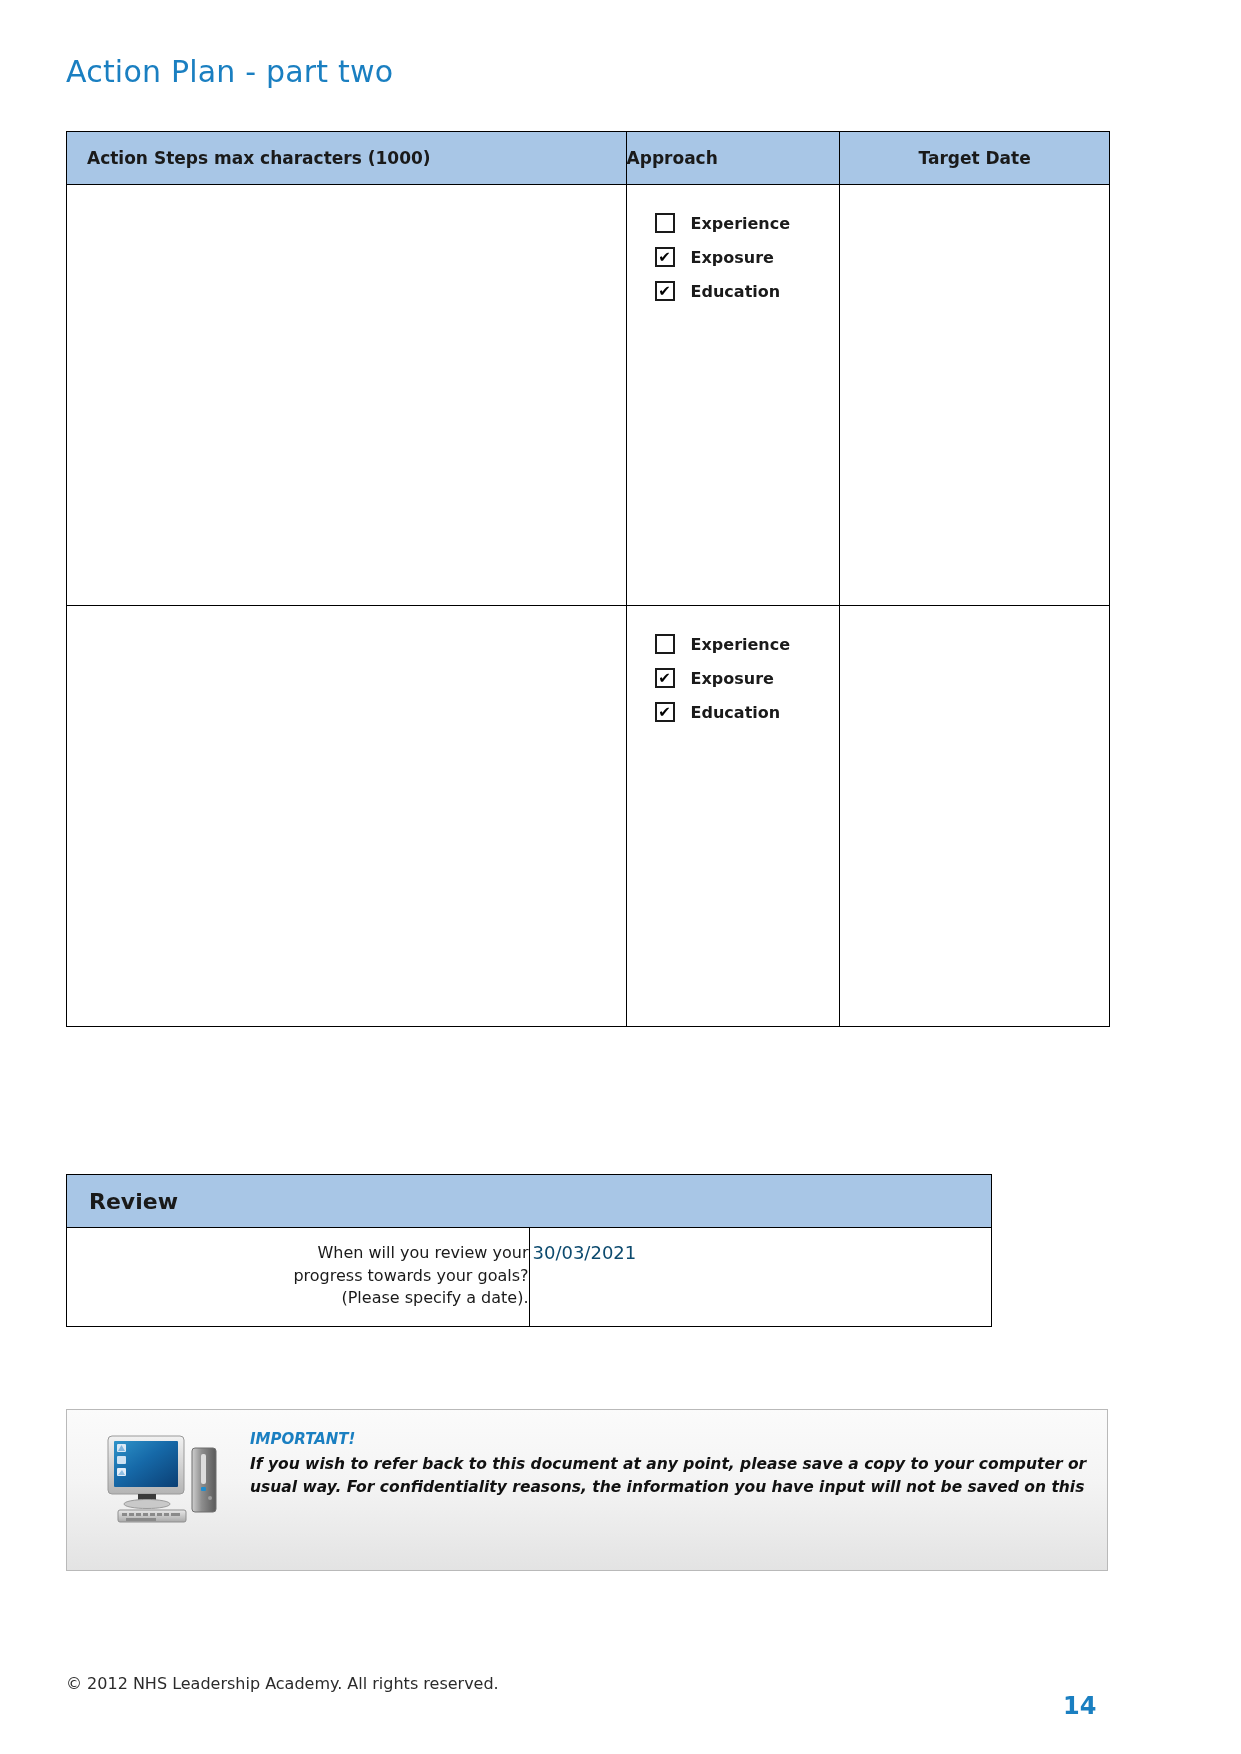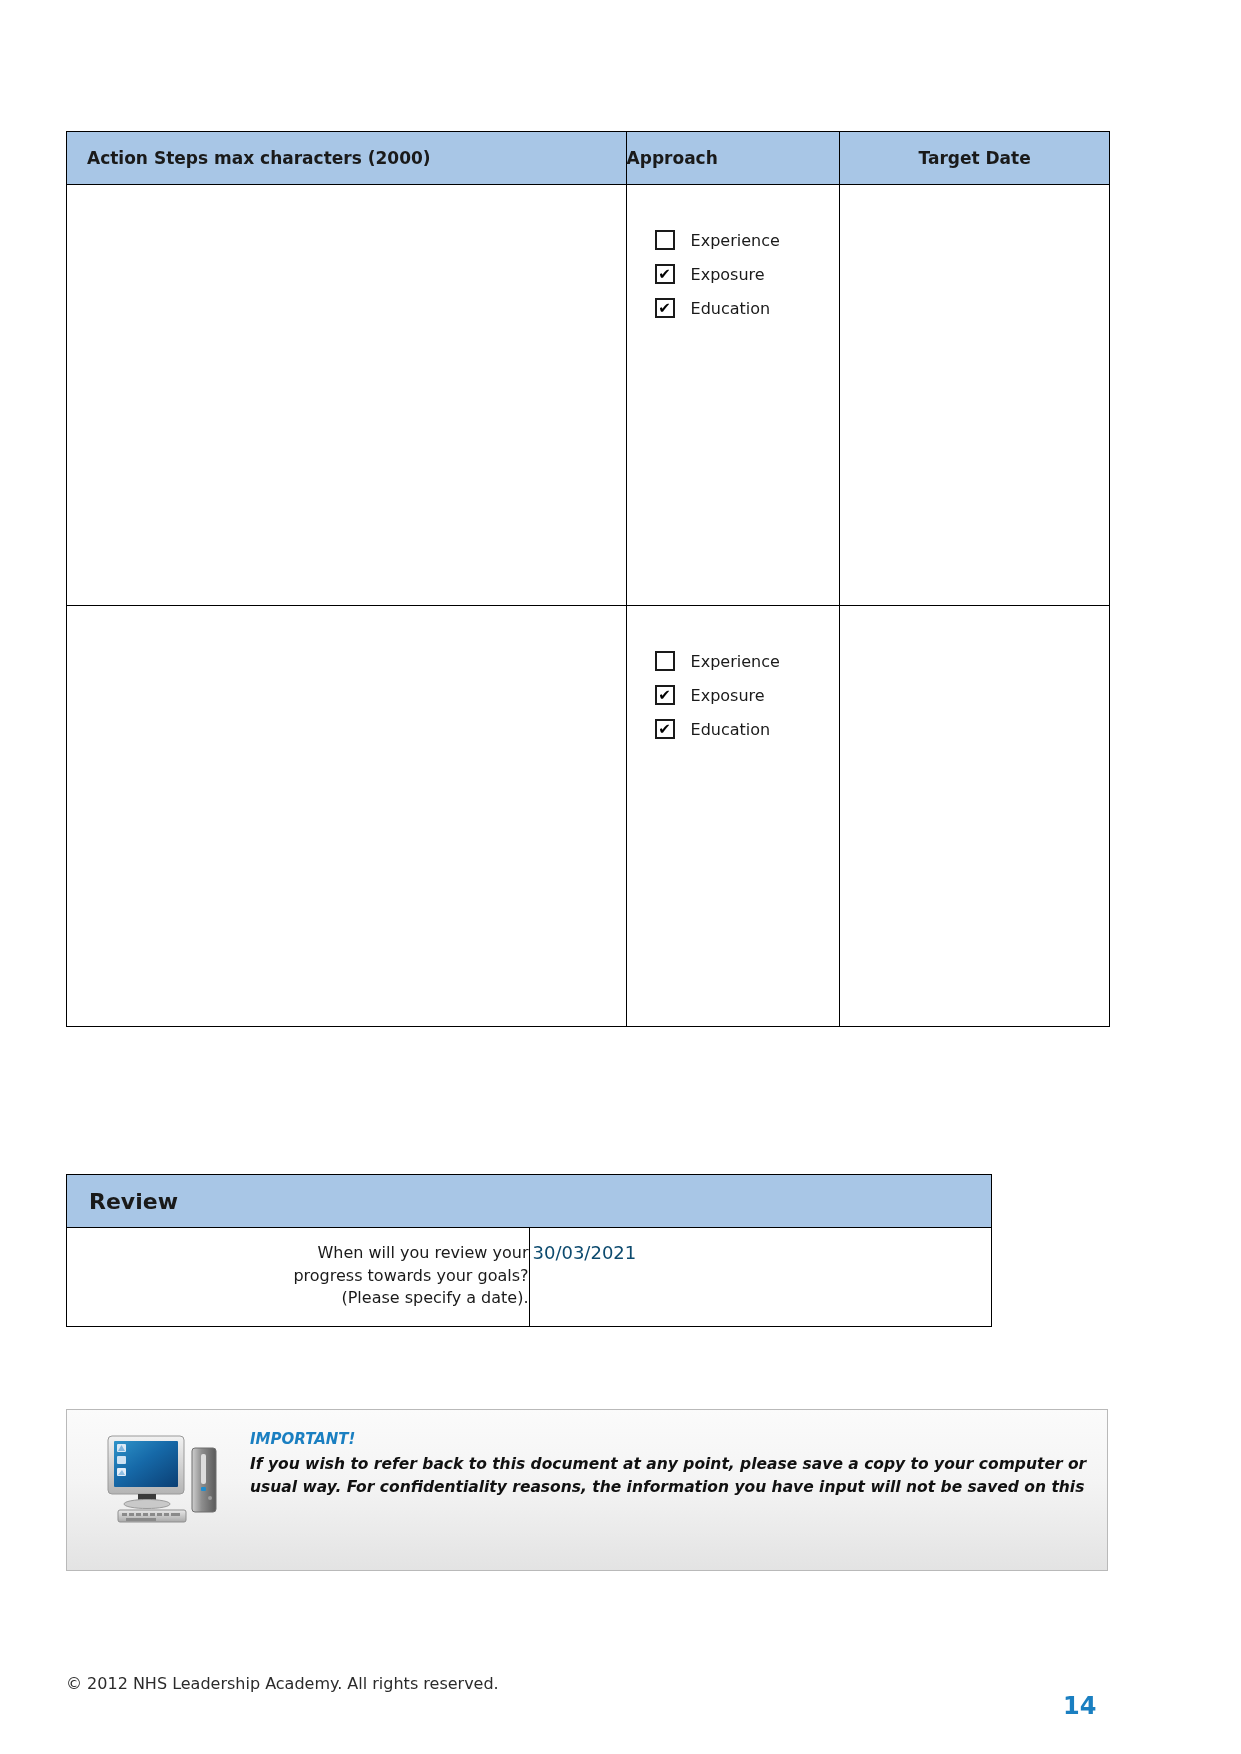--- a/index.html
+++ b/index.html
@@ -65,22 +65,23 @@
 
   .col-steps    { width: 529px; }
   .col-approach { width: 202px; }
   .col-target   { width: 255px; }
 
   .cell-steps   { height: 420px; background:#ffffff; }
   .cell-approach{ background:#ffffff; }
   .cell-target  { background:#ffffff; }
 
   .checkbox-group {
-    padding-top: 45px;
+    padding-top: 28px;
     padding-left: 28px;
+    font-weight: bold;
   }
   .checkbox-row {
     display: flex;
     align-items: center;
     margin-bottom: 14px;
   }
   .cb-box {
     width: 20px;
     height: 20px;
     border: 2px solid #1a1a1a;
@@ -211,30 +212,31 @@
     font-weight: bold;
     color: #1a7fc1;
     font-family: "DejaVu Sans", sans-serif;
   }
 </style>
 </head>
 <body>
 
 <div class="page">
 
+  <div class="page-title">Action Plan - part two</div>
 
   <table class="action-table">
     <colgroup>
       <col class="col-steps">
       <col class="col-approach">
       <col class="col-target">
     </colgroup>
     <thead>
       <tr>
-        <th class="th-steps">Action Steps max characters (2000)</th>
+        <th class="th-steps">Action Steps max characters (1000)</th>
         <th class="th-approach">Approach</th>
         <th class="th-target">Target Date</th>
       </tr>
     </thead>
     <tbody>
 
       <tr>
         <td class="cell-steps"></td>
         <td class="cell-approach">
           <div class="checkbox-group">

